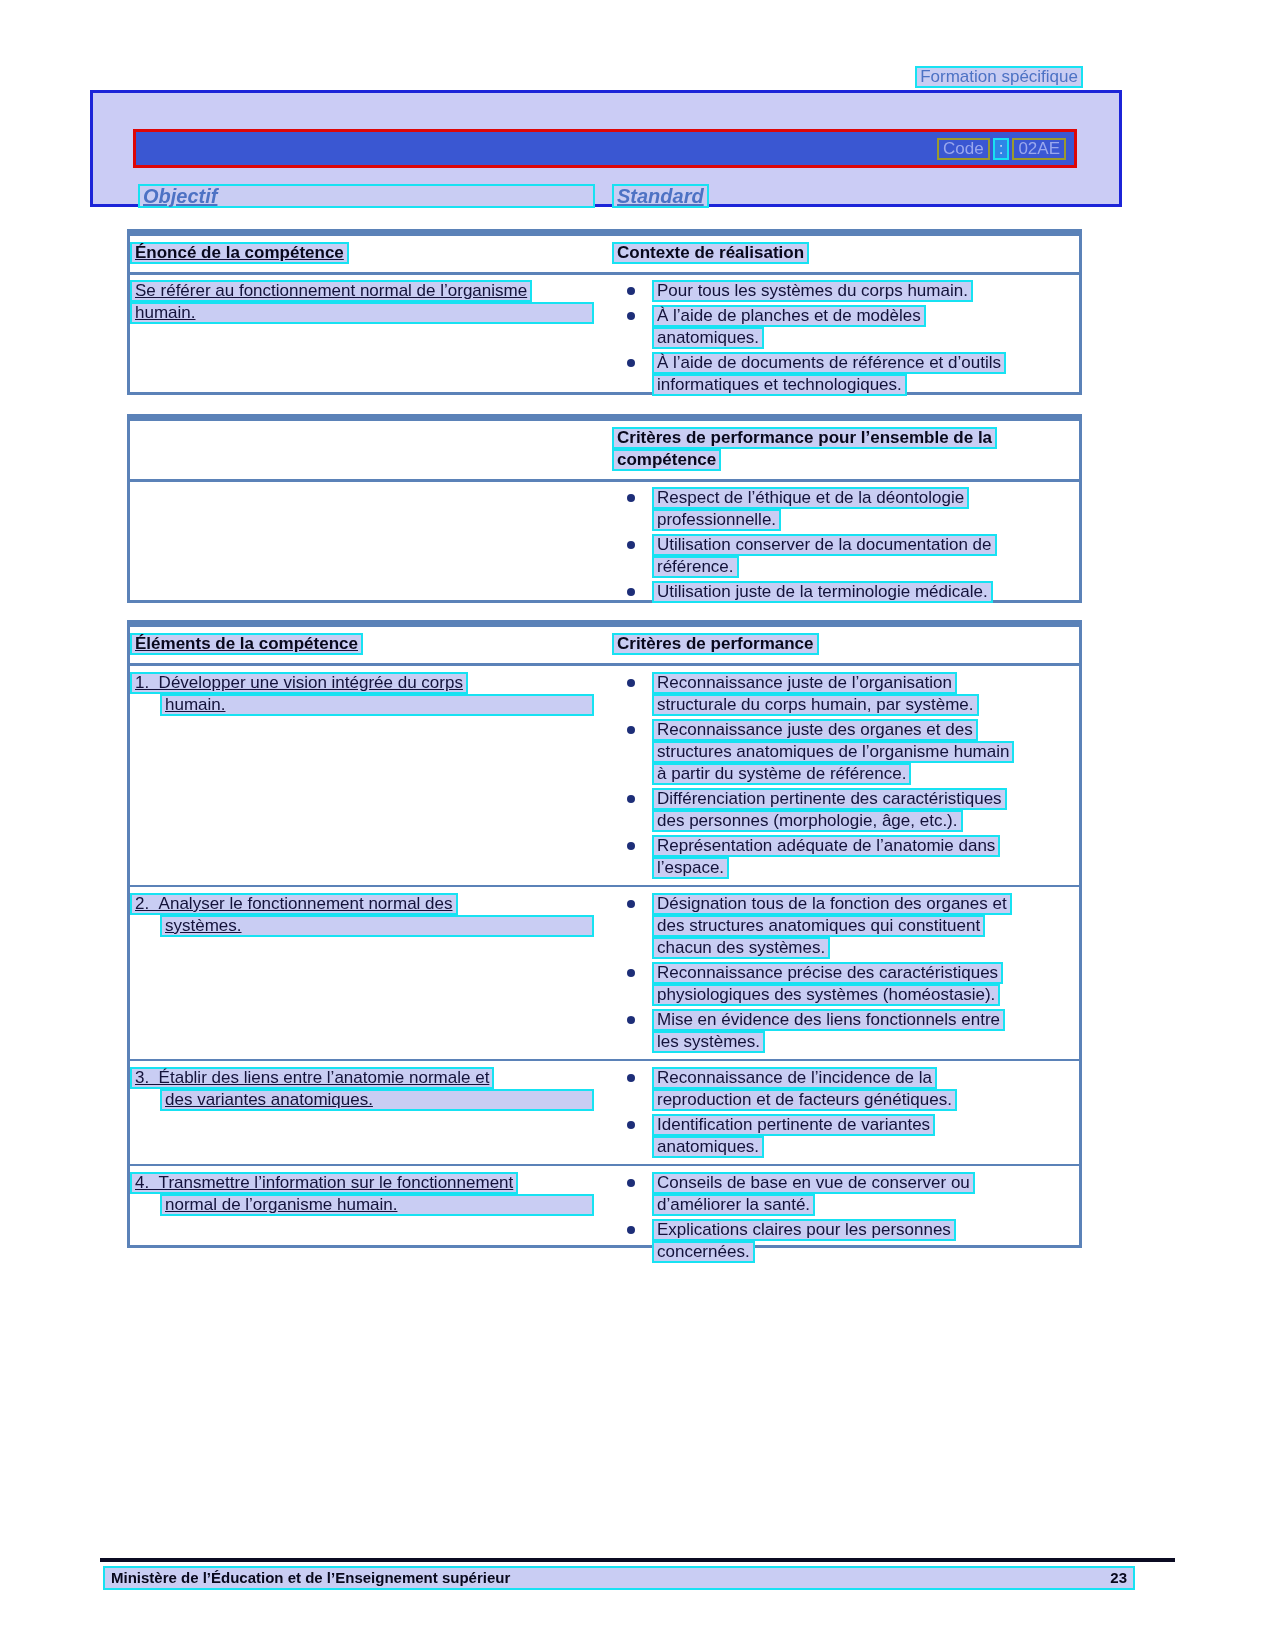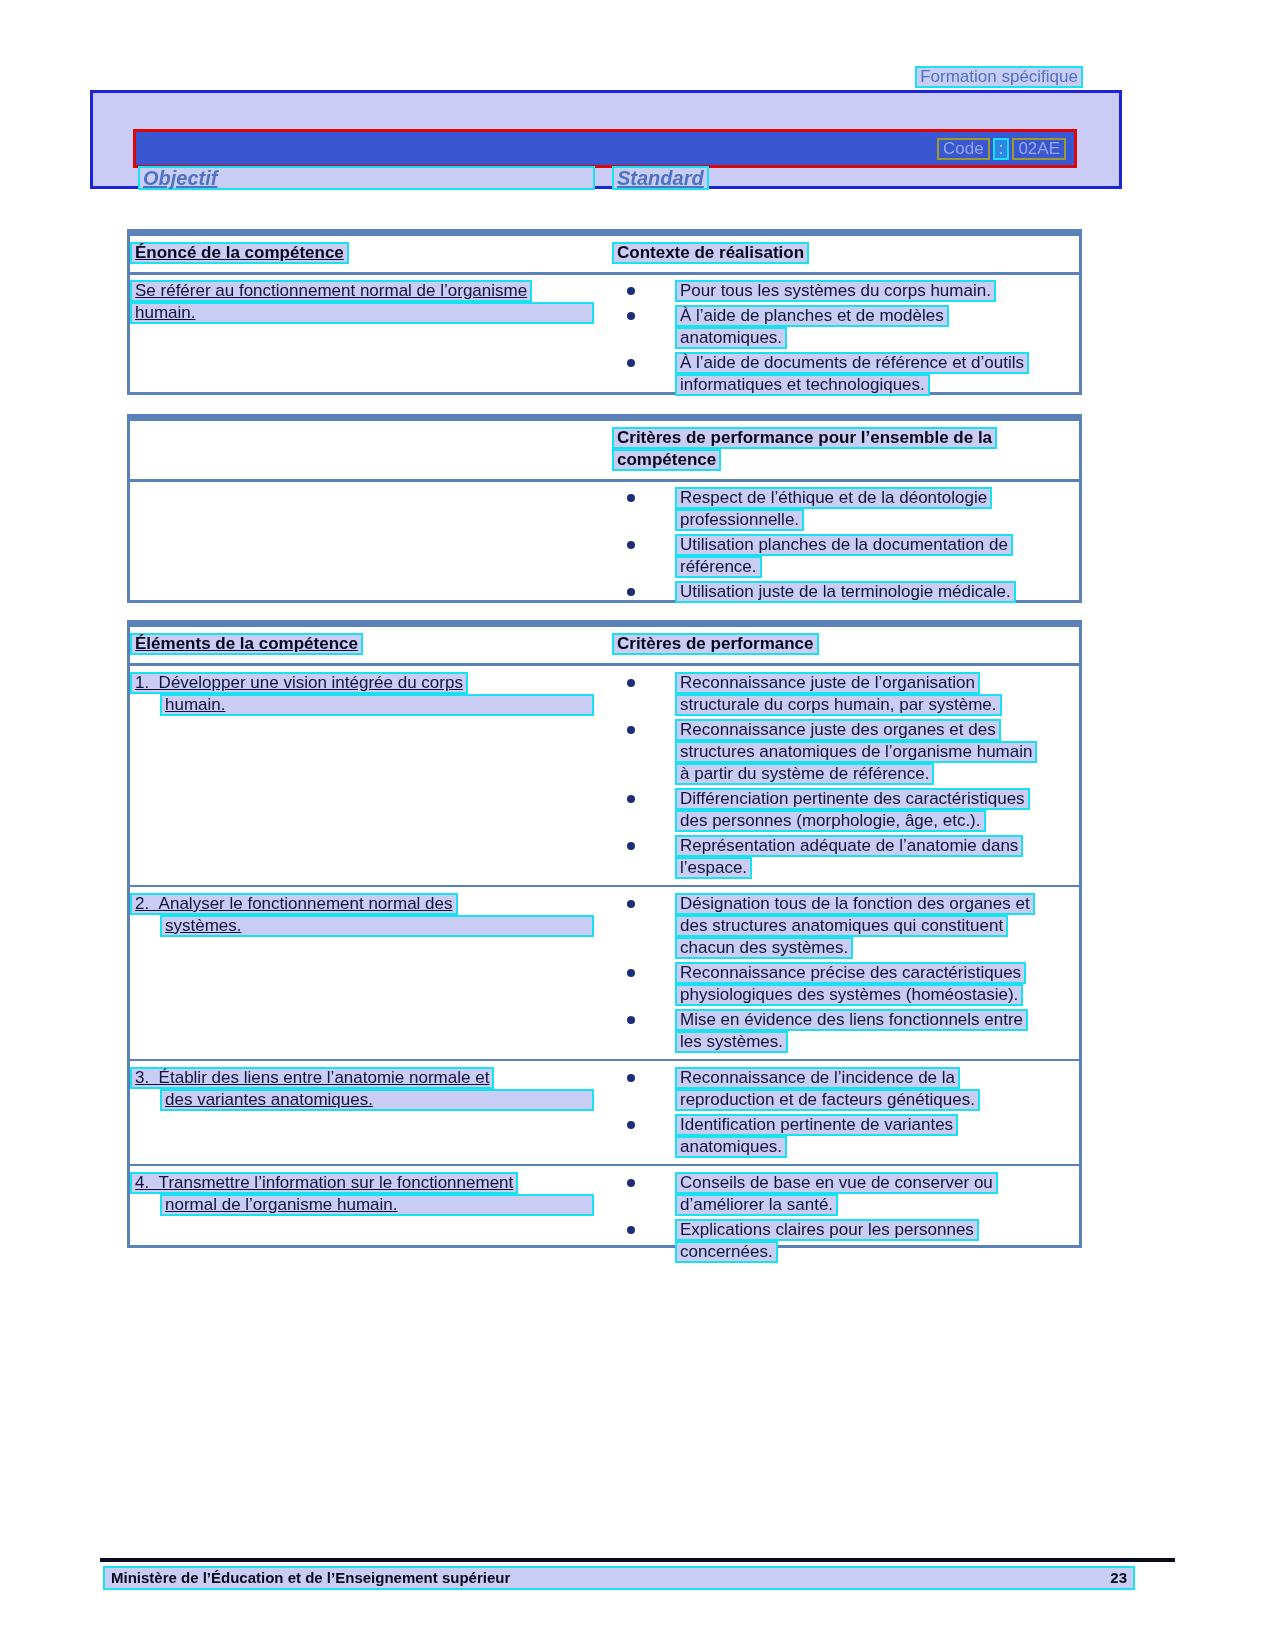--- a/index.html
+++ b/index.html
@@ -31,21 +31,21 @@
     box-sizing:border-box;
   }
   .hl.wide{align-self:stretch;}
   .hl.bold{font-weight:bold;color:var(--ink-bold);}
   .lines{display:flex;flex-direction:column;}
   
   .page-header{position:absolute;top:66px;right:192px;}
   .page-header .hl{color:var(--steel);font-size:17px;}
   
   .banner{
-    position:absolute;left:90px;top:90px;width:1032px;height:99px;
+    position:absolute;left:90px;top:90px;width:1032px;height:117px;
     background:var(--banner-fill);border:3px solid var(--banner-border);
     box-sizing:border-box;
   }
   .title-bar{
     position:absolute;left:40px;right:42px;top:36px;height:39px;
     background:var(--bar-fill);border:3px solid var(--bar-border);
     box-sizing:border-box;display:flex;align-items:center;justify-content:flex-end;
     padding-right:8px;color:var(--code-ink);font-size:17px;line-height:18px;
   }
   .code-chip{border:2px solid var(--olive);padding:0 4px;display:inline-block;}
@@ -61,21 +61,21 @@
     border:3px solid var(--tbl);border-top:7px solid var(--tbl);
   }
   .thead{display:flex;border-bottom:3px solid var(--tbl);padding:6px 0 8px;}
   .tbody{display:flex;padding:5px 0 6px;}
   .cell-l{width:470px;box-sizing:border-box;padding-right:6px;display:flex;text-decoration:underline;}
   .cell-r{flex:1;box-sizing:border-box;padding-left:12px;padding-right:5px;}
   .cell-l .lines{flex:1;}
   .bullet{display:flex;margin-bottom:3px;}
   .bullet:last-child{margin-bottom:0;}
   .dot{flex:0 0 8px;width:8px;height:8px;border-radius:50%;background:var(--dot);margin:7px 0 0 15px;}
-  .blines{margin-left:40px;display:flex;flex-direction:column;}
+  .blines{margin-left:17px;display:flex;flex-direction:column;}
   .trow{display:flex;padding:6px 0;border-top:2px solid var(--tbl);}
   .trow:first-child{border-top:none;}
   .indent{margin-left:30px;}
   #table1{top:229px;height:166px;}
   #table2{top:414px;height:189px;}
   #table3{top:620px;height:628px;}
   
   .footer-rule{position:absolute;left:100px;top:1558px;width:1075px;height:4px;background:var(--rule);}
   .footer-box{
     position:absolute;left:103px;top:1566px;width:1032px;box-sizing:border-box;
@@ -158,21 +158,21 @@
         <div class="bullet">
           <span class="dot"></span>
           <div class="blines">
             <span class="hl">Respect de l’éthique et de la déontologie</span>
             <span class="hl">professionnelle.</span>
           </div>
         </div>
         <div class="bullet">
           <span class="dot"></span>
           <div class="blines">
-            <span class="hl">Utilisation planches de la documentation de</span>
+            <span class="hl">Utilisation conserver de la documentation de</span>
             <span class="hl">référence.</span>
           </div>
         </div>
         <div class="bullet">
           <span class="dot"></span>
           <div class="blines">
             <span class="hl">Utilisation juste de la terminologie médicale.</span>
           </div>
         </div>
       </div>

